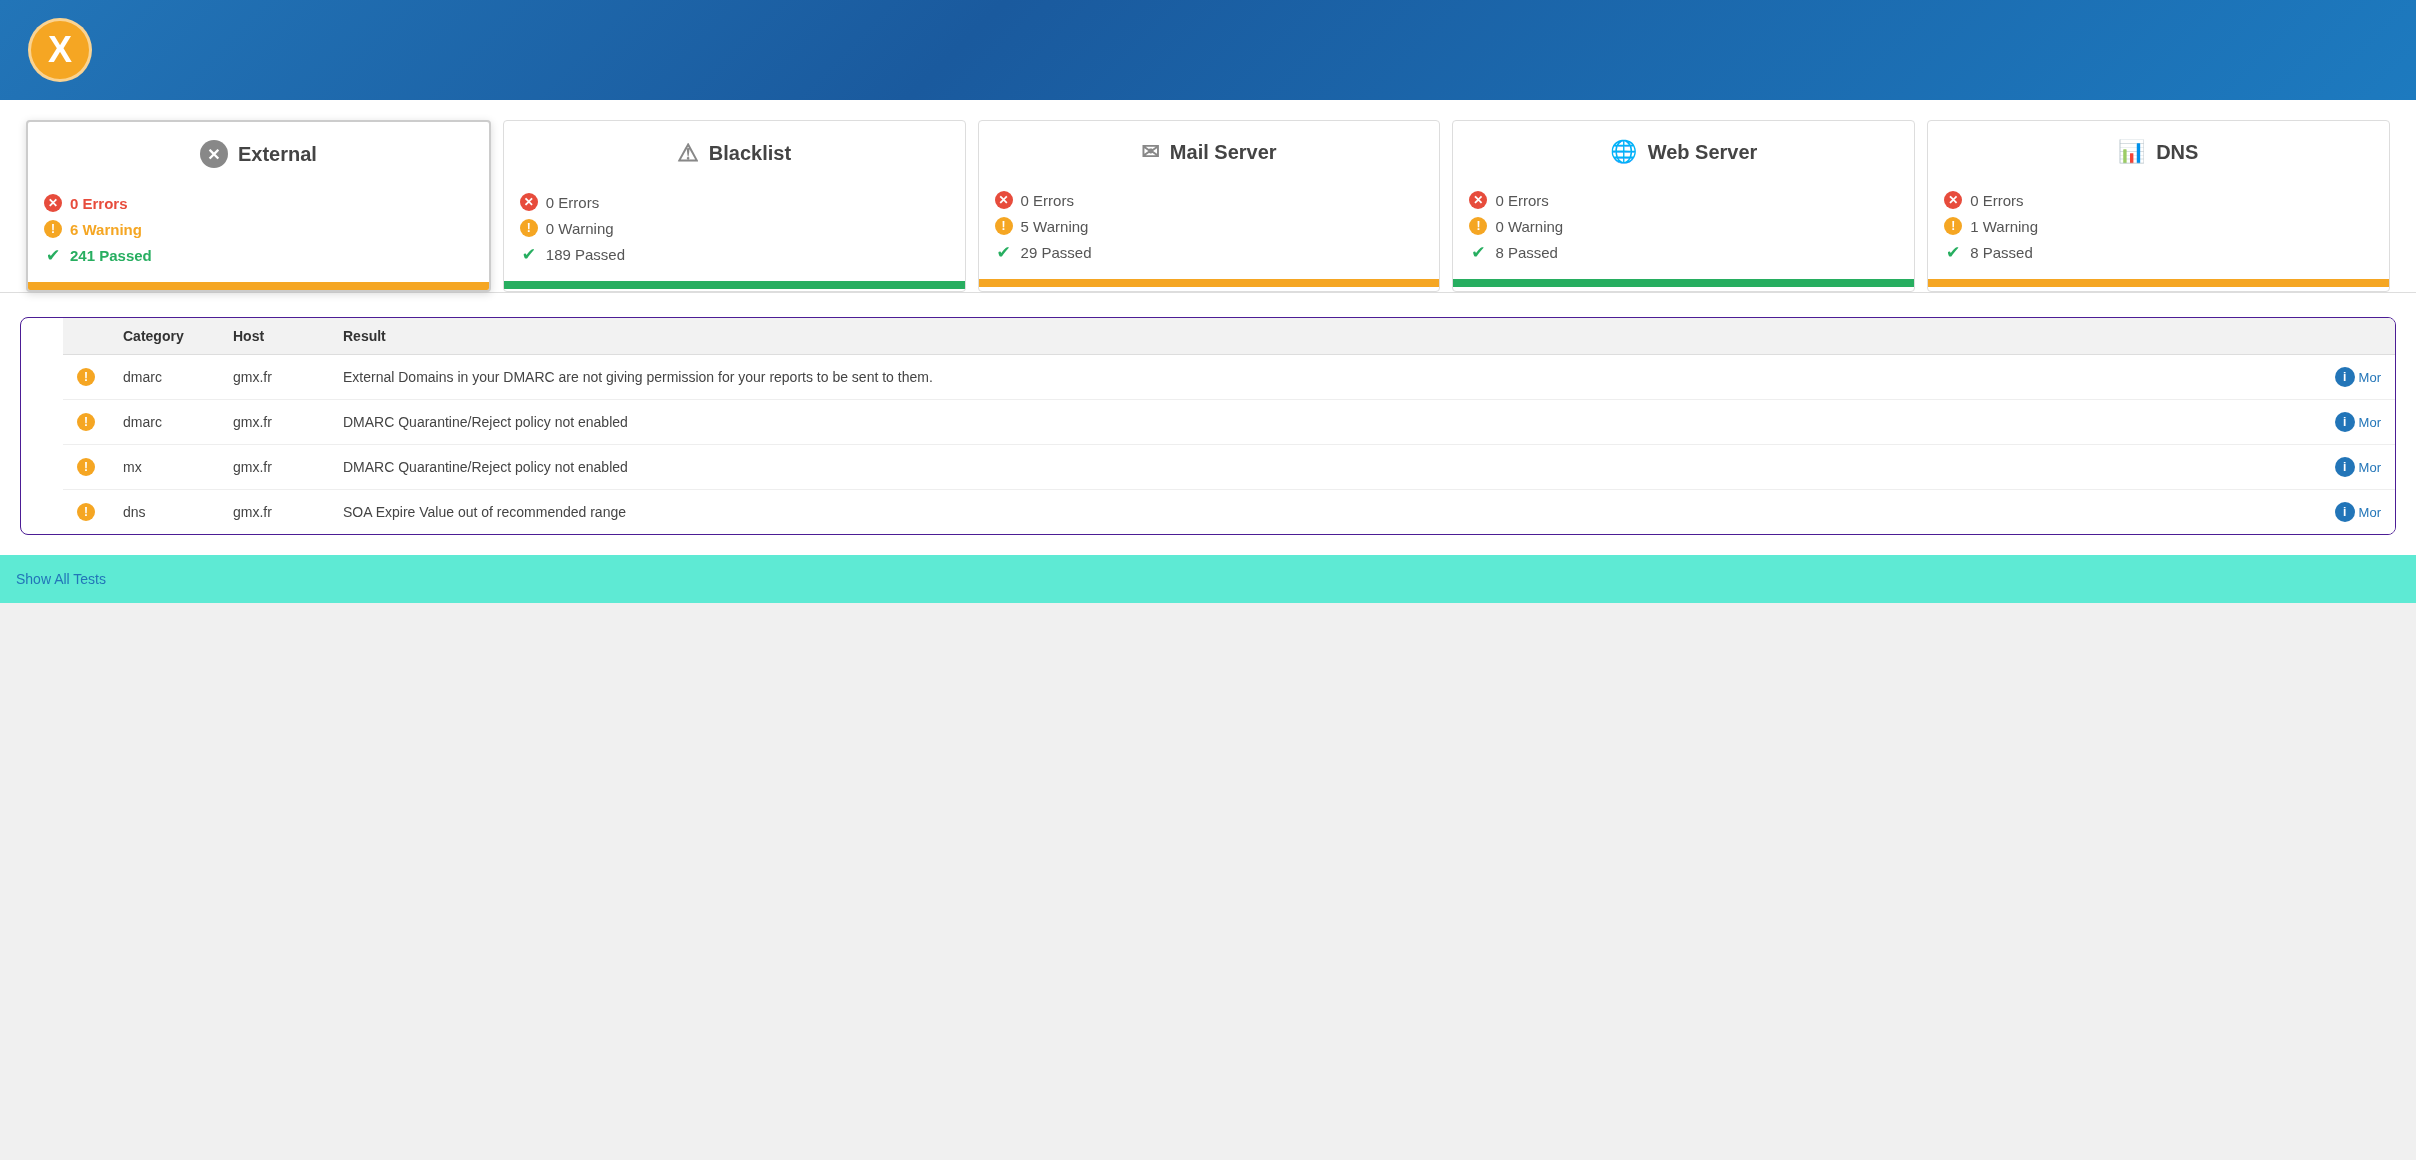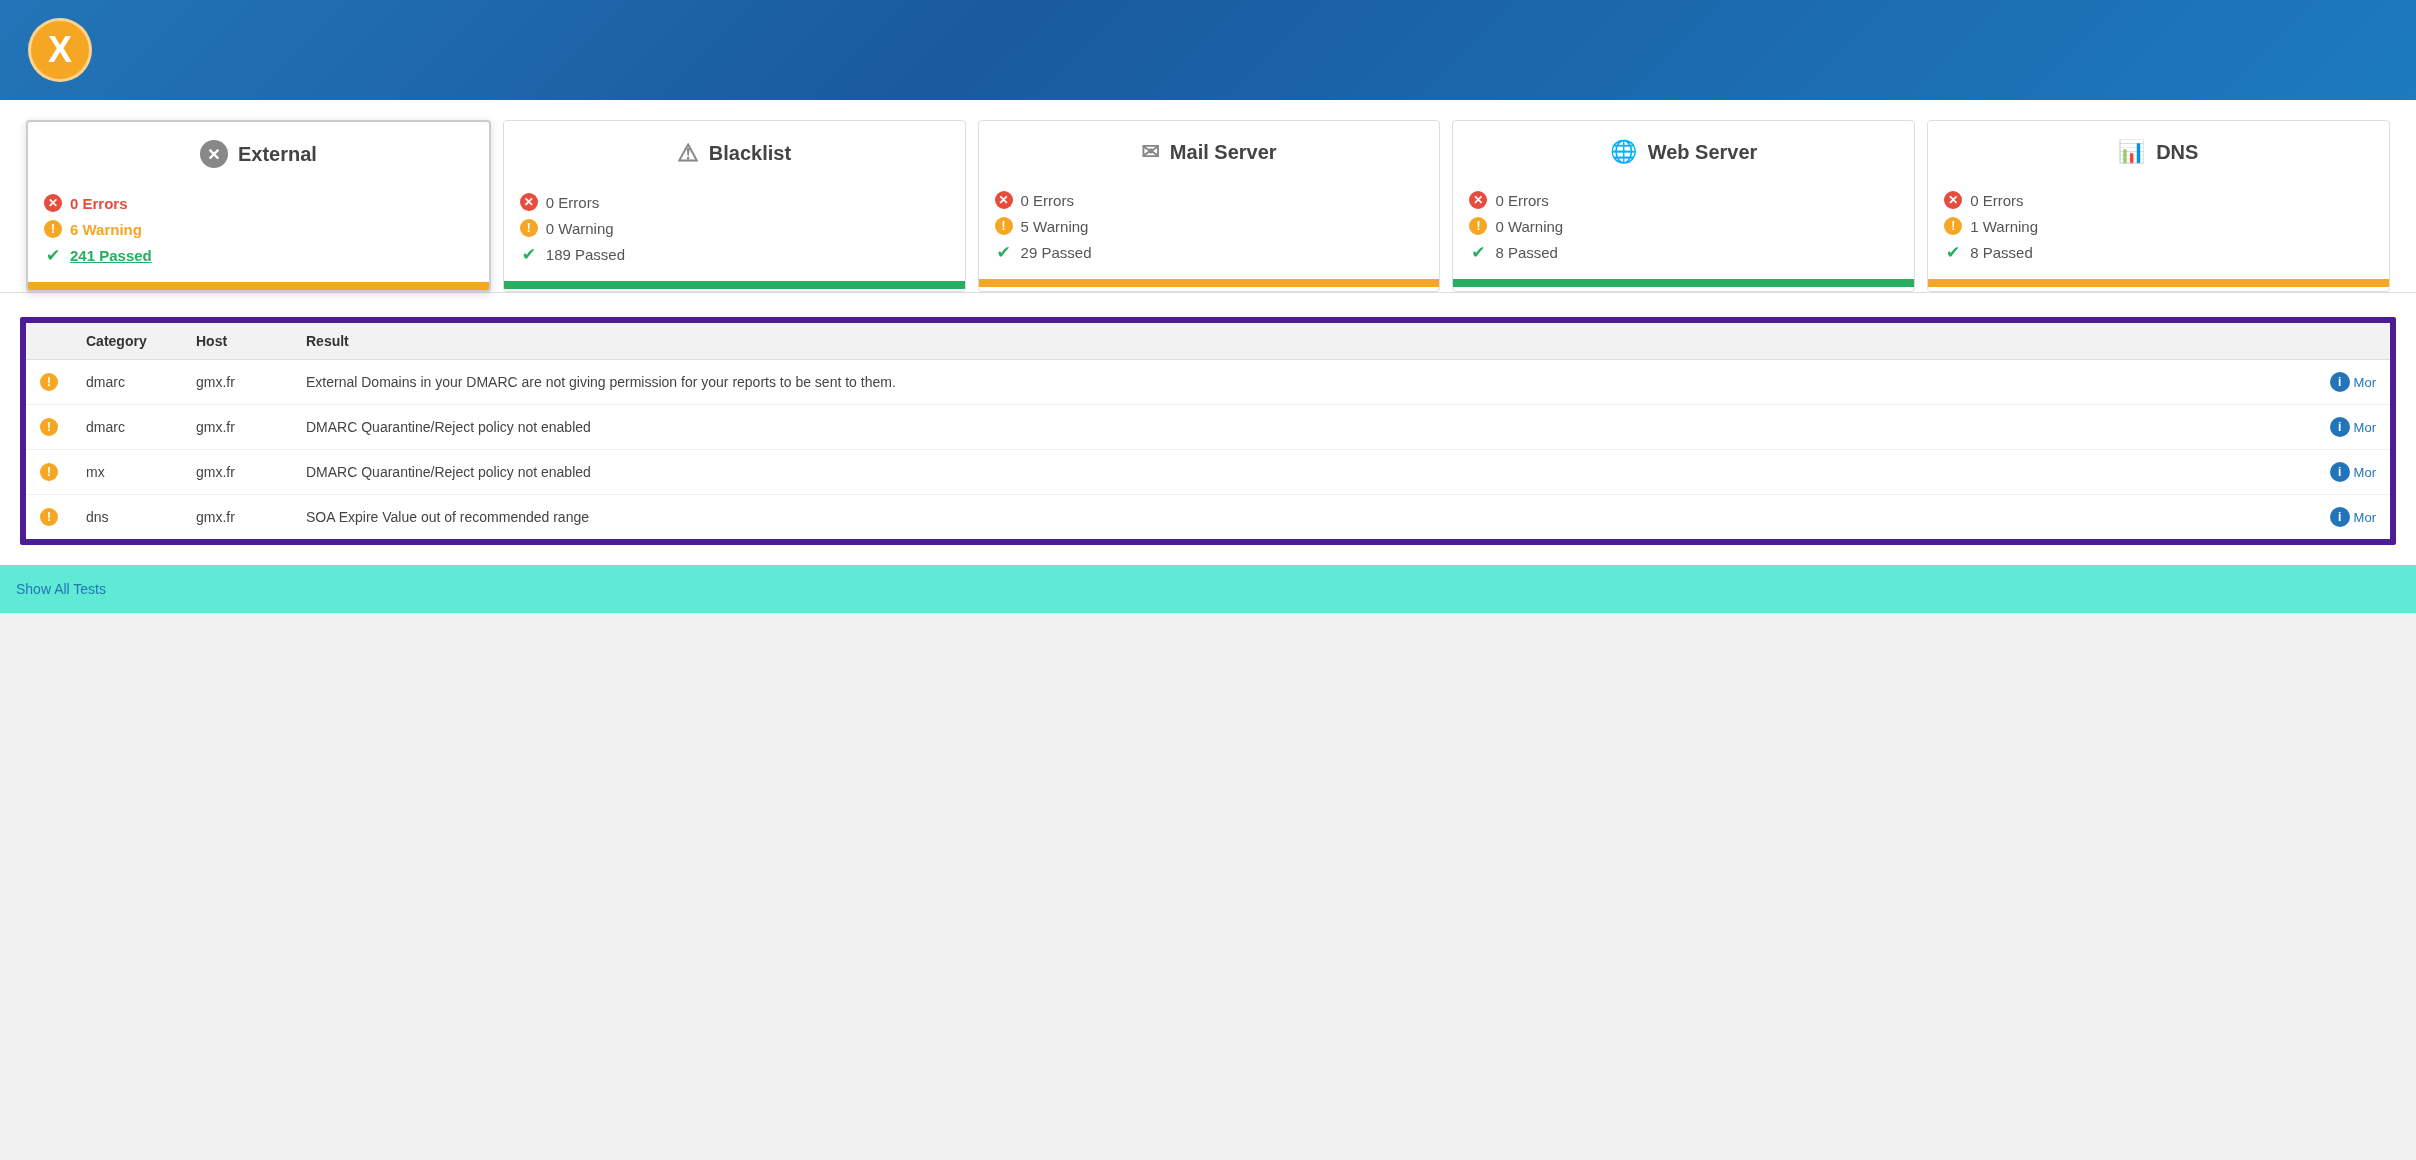--- a/index.html
+++ b/index.html
@@ -63,21 +63,21 @@
     .card-row {
       display: flex;
       align-items: center;
       gap: 8px;
       padding: 4px 0;
       font-size: 15px;
     }
     .card-row-icon { font-size: 16px; }
     .text-error { color: #e74c3c; font-weight: 600; }
     .text-warning { color: #f5a623; font-weight: 600; }
-    .text-passed { color: #27ae60; font-weight: 600; text-decoration: underline; }
+    .text-passed { color: #27ae60; font-weight: 600; }
     .text-normal { color: #555; }
     .card-footer {
       height: 8px;
       width: 100%;
     }
     .footer-orange { background: #f5a623; }
     .footer-green { background: #27ae60; }
 
     
     .problems-section {
@@ -86,23 +86,24 @@
       padding: 24px 20px 20px 20px;
       border-top: 1px solid #ddd;
     }
     .problems-title {
       font-size: 20px;
       font-weight: bold;
       color: #333;
       margin-bottom: 16px;
     }
     .table-container {
-      border: 6px solid #4c1d95;
-      border-radius: 2px;
+      border: 1px solid #4c1d95;
+      border-radius: 8px;
       overflow: hidden;
+      padding-left: 42px;
     }
     table {
       width: 100%;
       border-collapse: collapse;
     }
     thead tr {
       background: #f2f2f2;
       border-bottom: 1px solid #ddd;
     }
     thead th {

